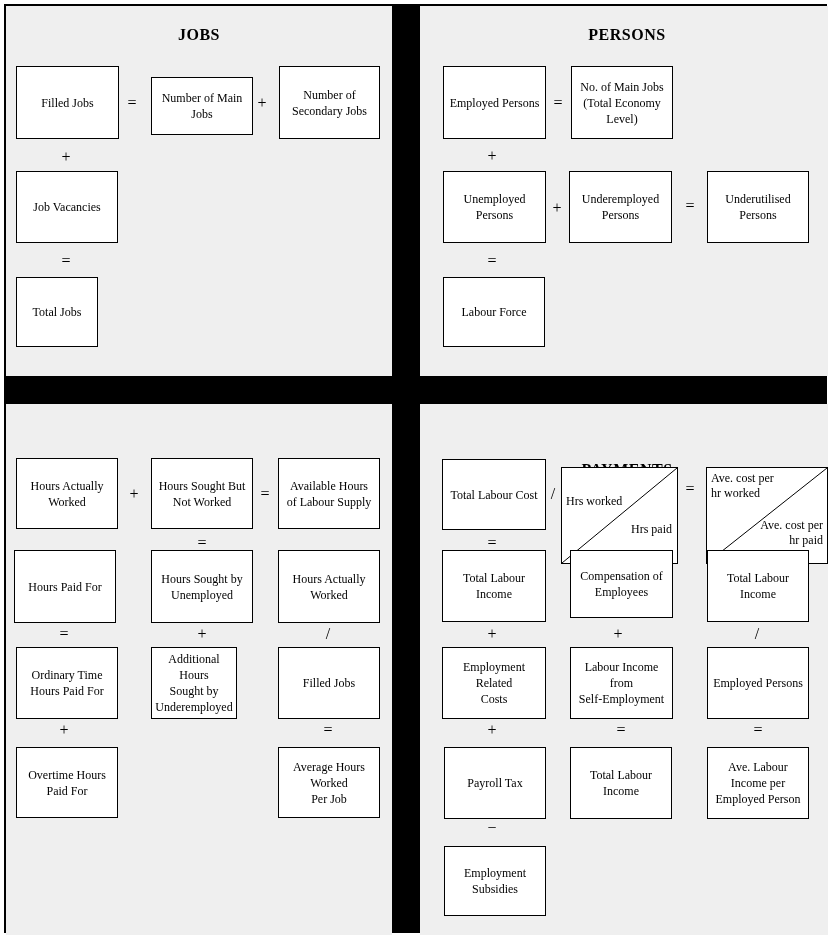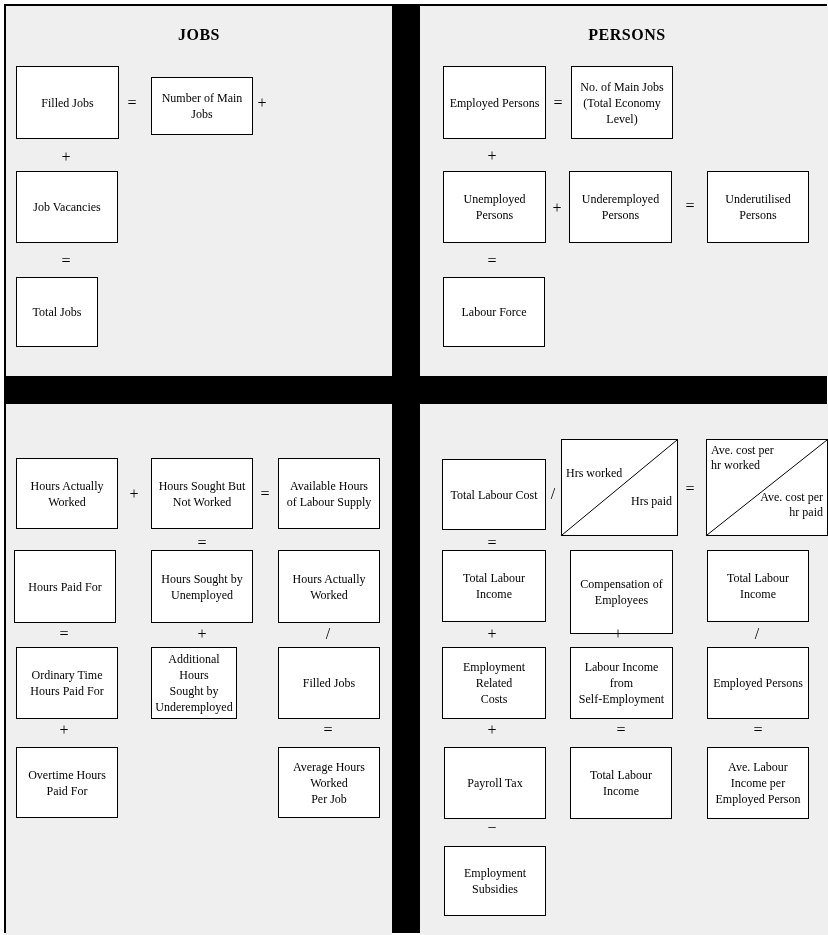--- a/index.html
+++ b/index.html
@@ -32,40 +32,43 @@
     text-align: center; font-size: 12px; line-height: 16px;
     white-space: pre-line; box-sizing: border-box; padding: 1px;
   }
   .op {
     position: absolute; transform: translate(-50%,-50%);
     font-size: 16px; line-height: 16px; text-align: center;
   }
   .diag {
     position: absolute; background: #ffffff; border: 1px solid #000;
     box-sizing: border-box;
+    margin-top: 28px;
   }
   .diag svg { position:absolute; left:0; top:0; width:100%; height:100%; }
   .diag-label {
     position: absolute; font-size: 12px; line-height: 15px;
     white-space: pre-line;
   }
 </style>
 </head>
 <body>
 
 <div class="page">
   <div class="frame">
 
     <section class="quadrant">
       <div class="q-title top">JOBS</div>
       <div class="box" style="left:10px;top:60px;width:103px;height:73px">Filled Jobs</div>
       <span class="op" style="left:126px;top:97px">=</span>
       <div class="box" style="left:145px;top:71px;width:102px;height:58px">Number of Main
 Jobs</div>
       <span class="op" style="left:256px;top:97px">+</span>
+      <div class="box" style="left:273px;top:60px;width:101px;height:73px">Number of
+Secondary Jobs</div>
       <span class="op" style="left:60px;top:151px">+</span>
       <div class="box" style="left:10px;top:165px;width:102px;height:72px">Job Vacancies</div>
       <span class="op" style="left:60px;top:255px">=</span>
       <div class="box" style="left:10px;top:271px;width:82px;height:70px">Total Jobs</div>
     </section>
 
     <section class="quadrant">
       <div class="q-title top">PERSONS</div>
       <div class="box" style="left:23px;top:60px;width:103px;height:73px">Employed Persons</div>
       <span class="op" style="left:138px;top:97px">=</span>
@@ -140,21 +143,21 @@
           </svg>
         <span class="diag-label" style="left:4px;top:3px;text-align:left">Ave. cost per
 hr worked</span>
         <span class="diag-label" style="right:4px;top:50px;text-align:right">Ave. cost per
 hr paid</span>
       </div>
 
       <span class="op" style="left:72px;top:139px">=</span>
       <div class="box" style="left:22px;top:146px;width:104px;height:72px">Total Labour
 Income</div>
-      <div class="box" style="left:150px;top:146px;width:103px;height:84px">Compensation of
+      <div class="box" style="left:150px;top:146px;width:103px;height:68px">Compensation of
 Employees</div>
       <div class="box" style="left:287px;top:146px;width:102px;height:72px">Total Labour
 Income</div>
       <span class="op" style="left:72px;top:230px">+</span>
       <span class="op" style="left:198px;top:230px">+</span>
       <span class="op" style="left:337px;top:230px">/</span>
       <div class="box" style="left:22px;top:243px;width:104px;height:72px">Employment
 Related
 Costs</div>
       <div class="box" style="left:150px;top:243px;width:103px;height:72px">Labour Income

